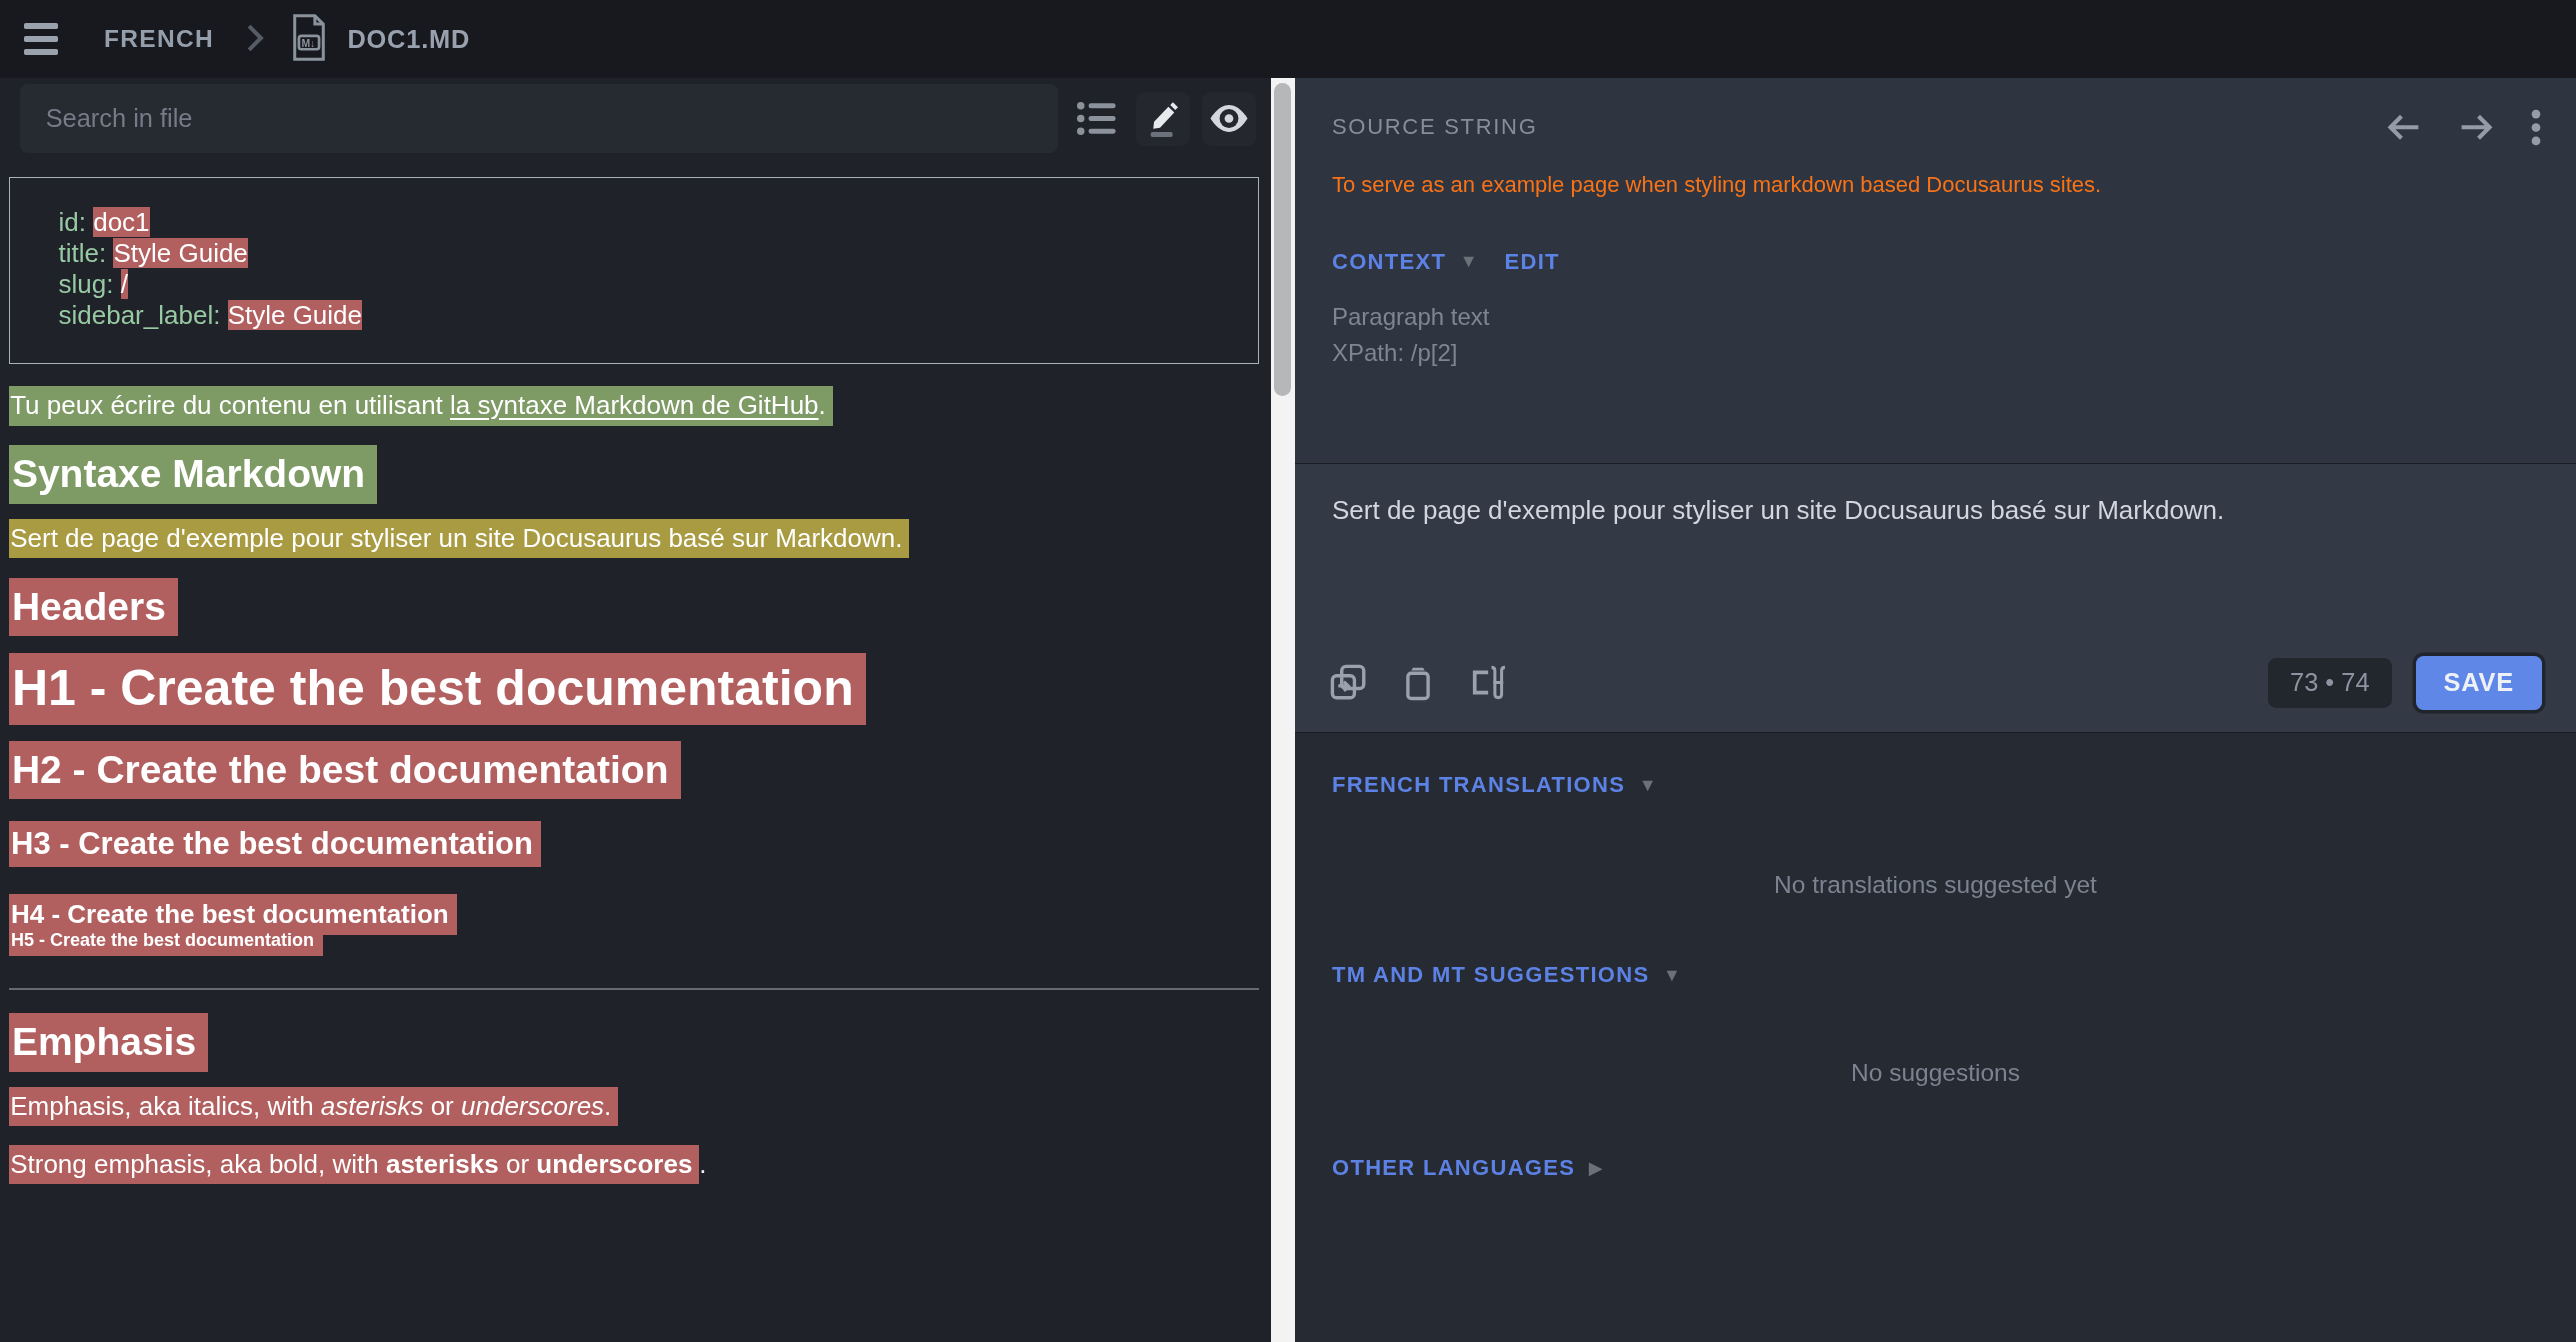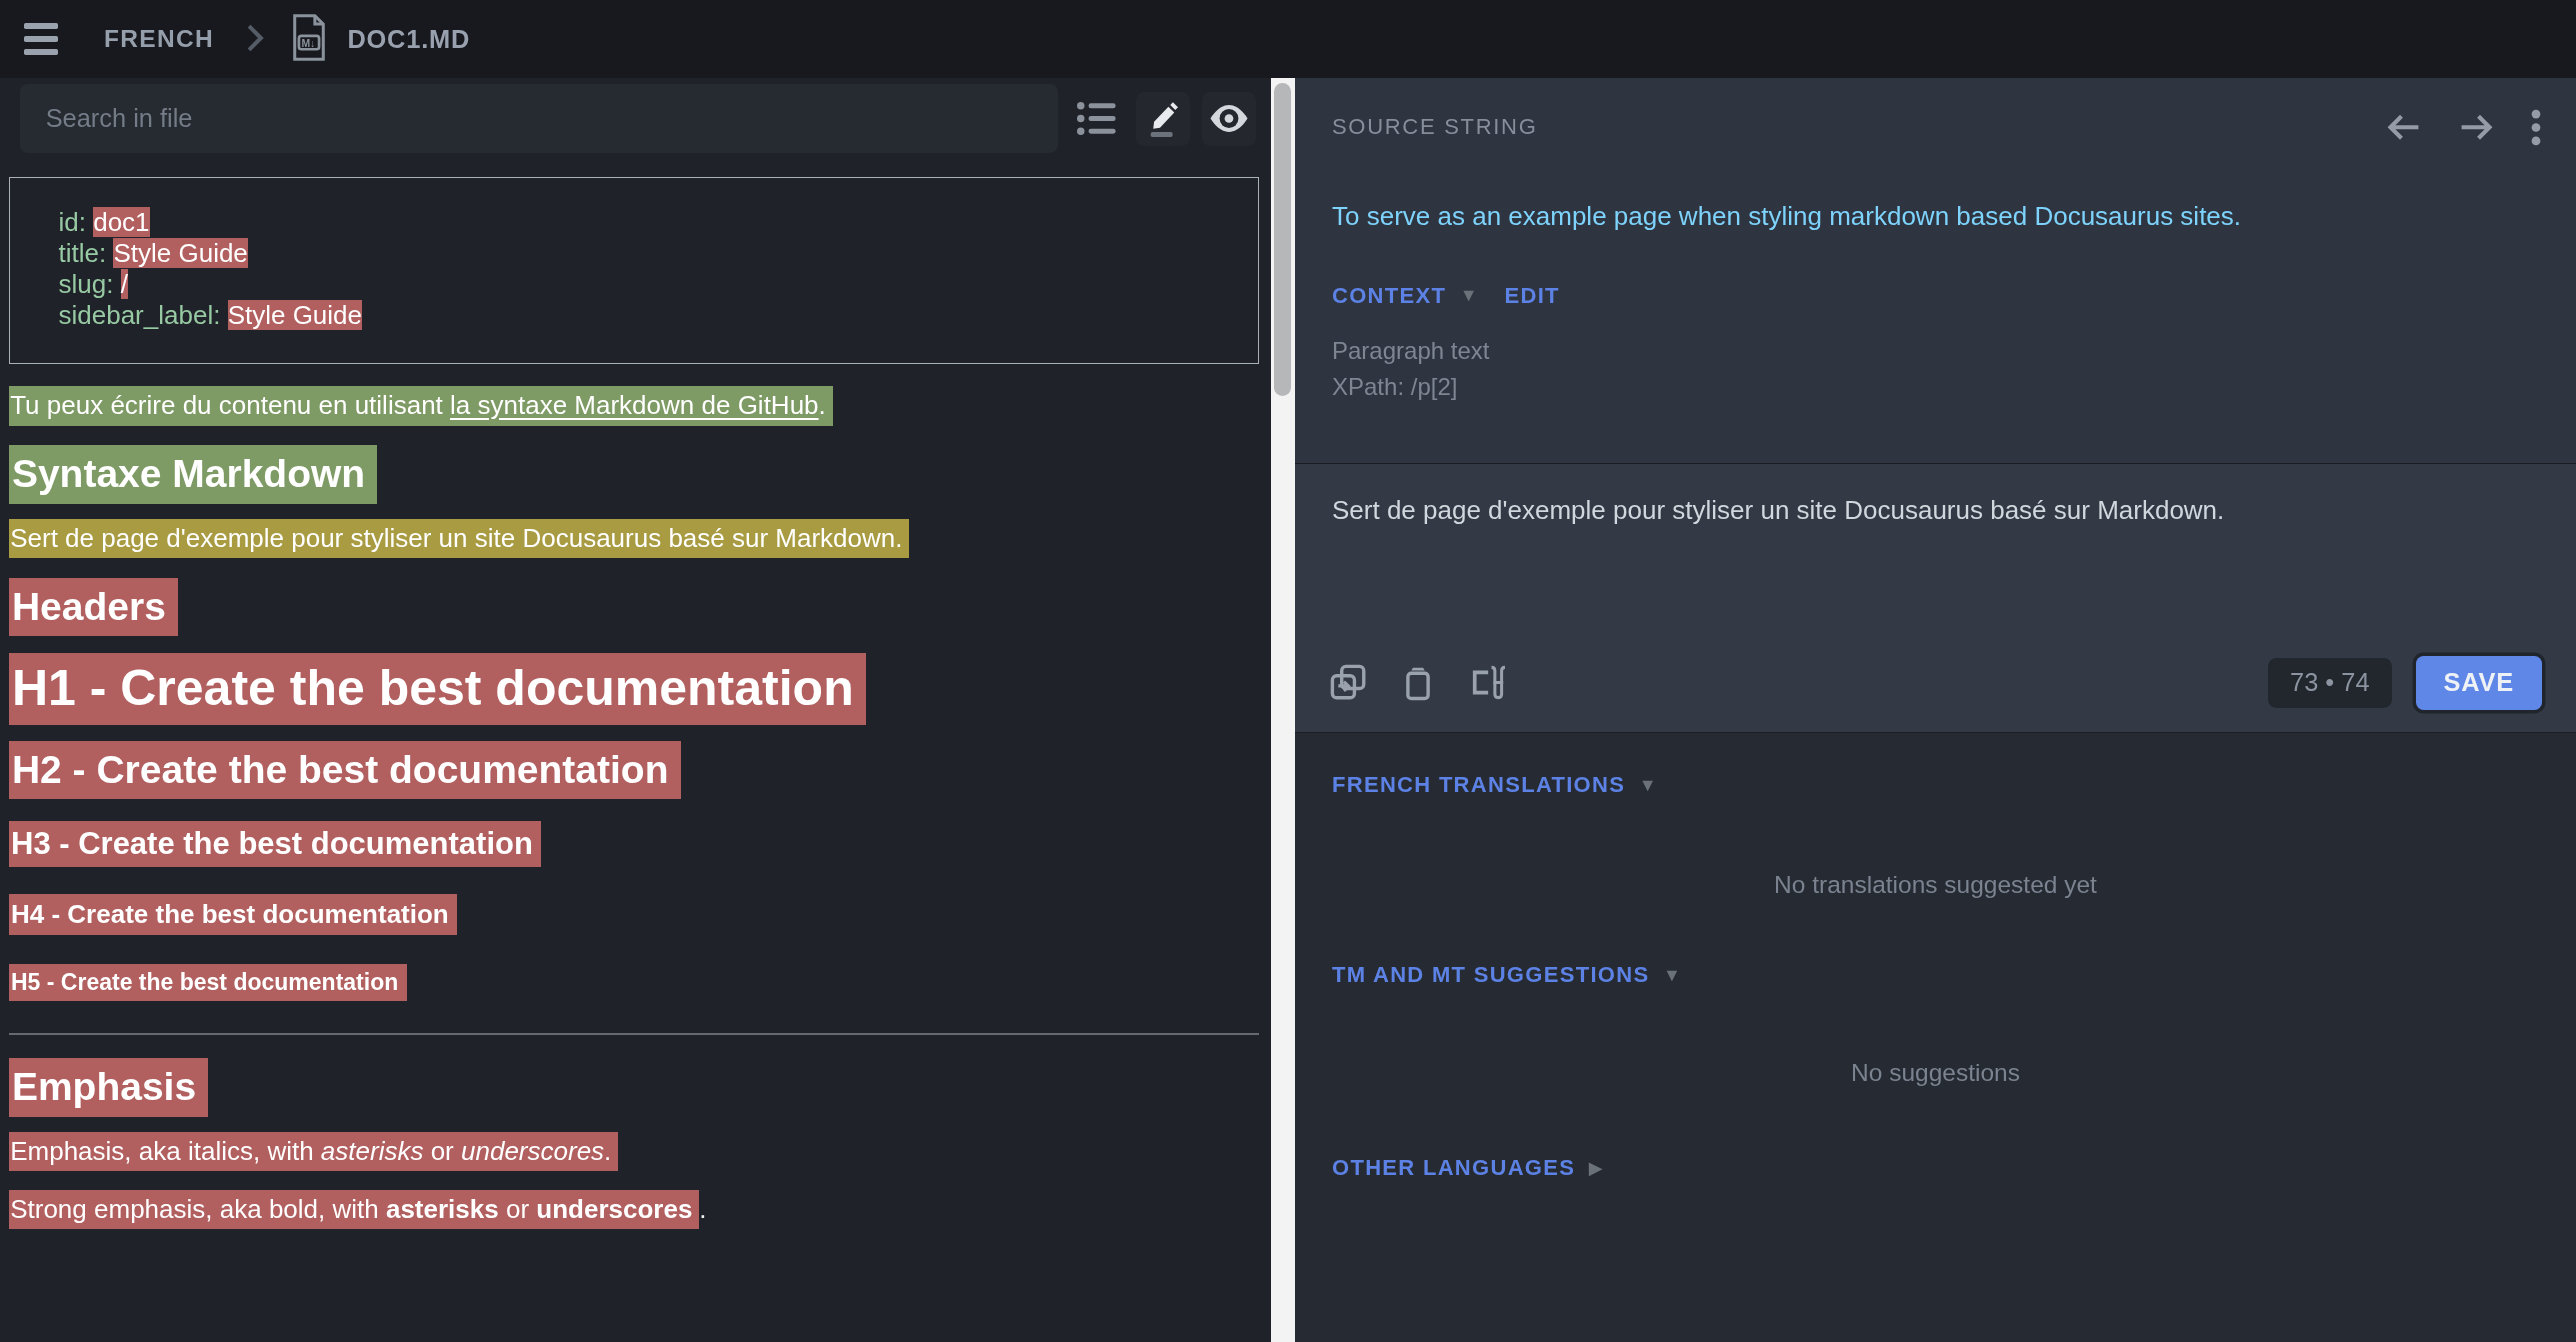--- a/index.html
+++ b/index.html
@@ -37,40 +37,40 @@
   .hl-red { background:#b15f5f; }
   .hl-green { background:#7e9a65; }
   .hl-olive { background:#a89b42; }
   .doc p { font-size:26px; margin-top:27px; cursor:pointer; }
   .doc p .hl { padding:4.2px 6.8px 5.1px 1.7px; }
   .doc h1,.doc h2,.doc h3,.doc h4,.doc h5,.doc h6 { font-weight:bold; cursor:pointer; }
   .doc h1 { font-size:50px; margin-top:30.5px; }
   .doc h2 { font-size:39px; margin-top:30.5px; }
   .doc h3 { font-size:31px; margin-top:34px; }
   .doc h4 { font-size:26px; margin-top:37px; }
-  .doc h5 { font-size:23px; margin-top:39px; }
+  .doc h5 { font-size:18px; }
   .doc h6 { font-size:19.5px; margin-top:41px; }
   .doc h1 .hl,.doc h2 .hl { padding:6.8px 12px 8.5px 3.4px; }
   .doc h3 .hl,.doc h4 .hl,.doc h5 .hl,.doc h6 .hl { padding:5.1px 8.5px 6px 2.5px; }
   .doc-hr { border-top:2.5px solid #66696d; margin:37px 1.7px 12px 0; }
   .doc u { text-underline-offset:3.4px; }
 
   
   .vscroll { width:24px; background:#f3f3f4; position:relative; margin-top:92px0; }
   .vscroll-inner { position:relative; width:24px; height:100%; }
   .vthumb { position:absolute; left:3.4px; top:5.1px; width:17px; height:313px; background:#b5b7b9; border-radius:8.5px; cursor:pointer; }
 
   
   .right { flex:1; display:flex; flex-direction:column; }
   .sec-src { height:386px; background:#2f3540; border-bottom:1.7px solid #1a1d23; padding:30.5px 34px 0 37px; }
   .src-head { display:flex; align-items:center; justify-content:space-between; }
   .src-title { color:#868e9b; font-size:22px; letter-spacing:1.7px; }
   .src-nav { display:flex; align-items:center; gap:36px; color:#959ca8; }
   .nav-btn { cursor:pointer; display:flex; align-items:center; }
-  .source-text { margin-top:55px; color:#7dd3fc; font-size:26px; }
+  .source-text { margin-top:26px; color:#f97316; font-size:22px; }
   .ctx-row { margin-top:51px; display:flex; align-items:center; }
   .blue-label { color:#5d82e6; font-size:22px; font-weight:bold; letter-spacing:1.3px; cursor:pointer; }
   .caret { color:#6a7179; font-size:18px; margin-left:13.5px; cursor:pointer; }
   .ctx-edit { margin-left:27px; }
   .ctx-meta { margin-top:24px; color:#7e8693; font-size:24px; line-height:36px; }
 
   .sec-editor { height:269px; background:#333a46; border-bottom:1.7px solid #1a1d23;
      display:flex; flex-direction:column; justify-content:space-between; }
   .translation-text { padding:30.5px 37px 0 37px; color:#d2d7de; font-size:26px; outline:none; }
   .editor-bar { display:flex; align-items:center; padding:0 34px 22px 34px; }

